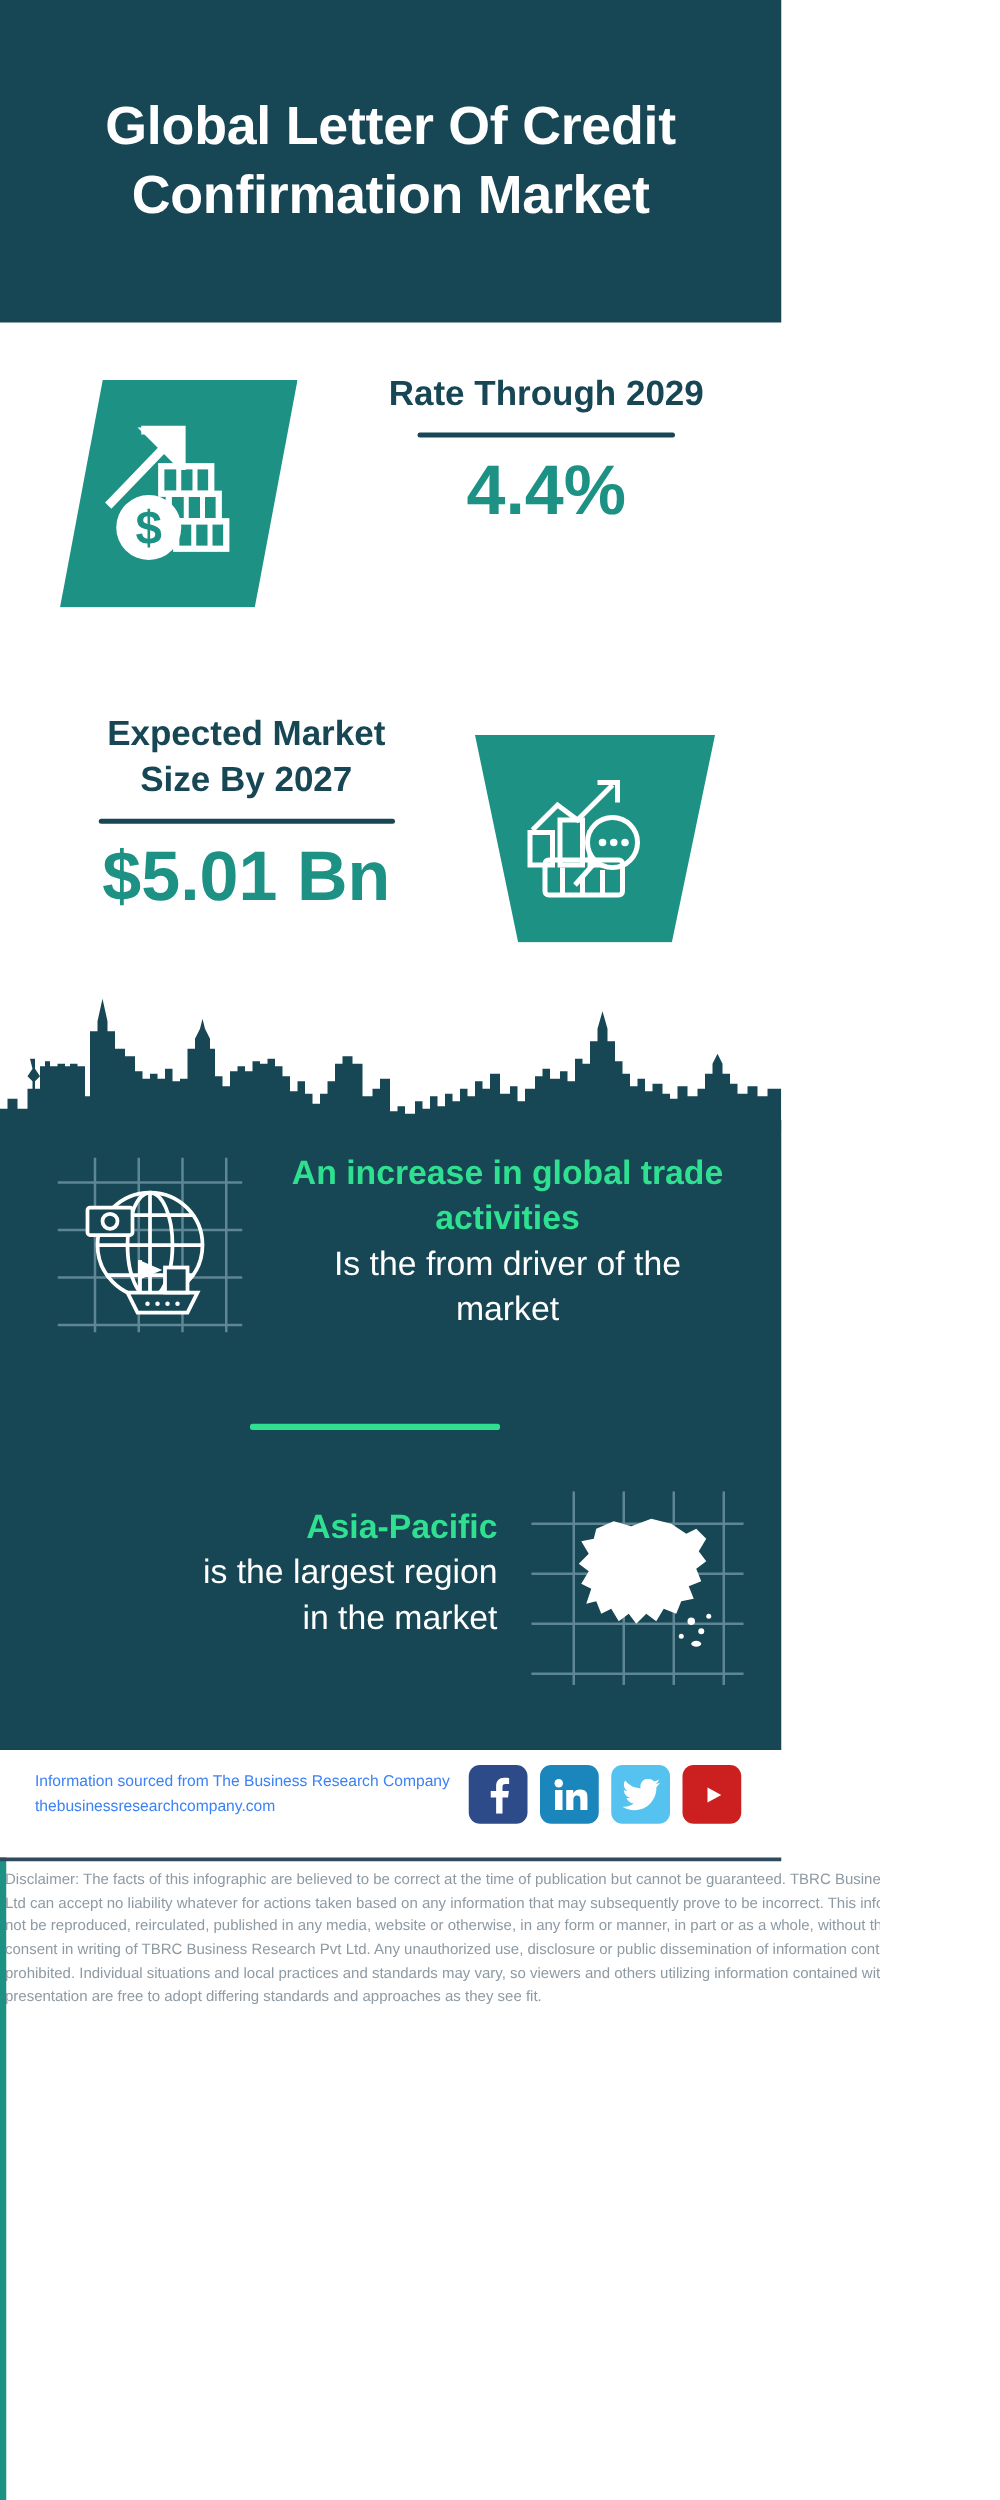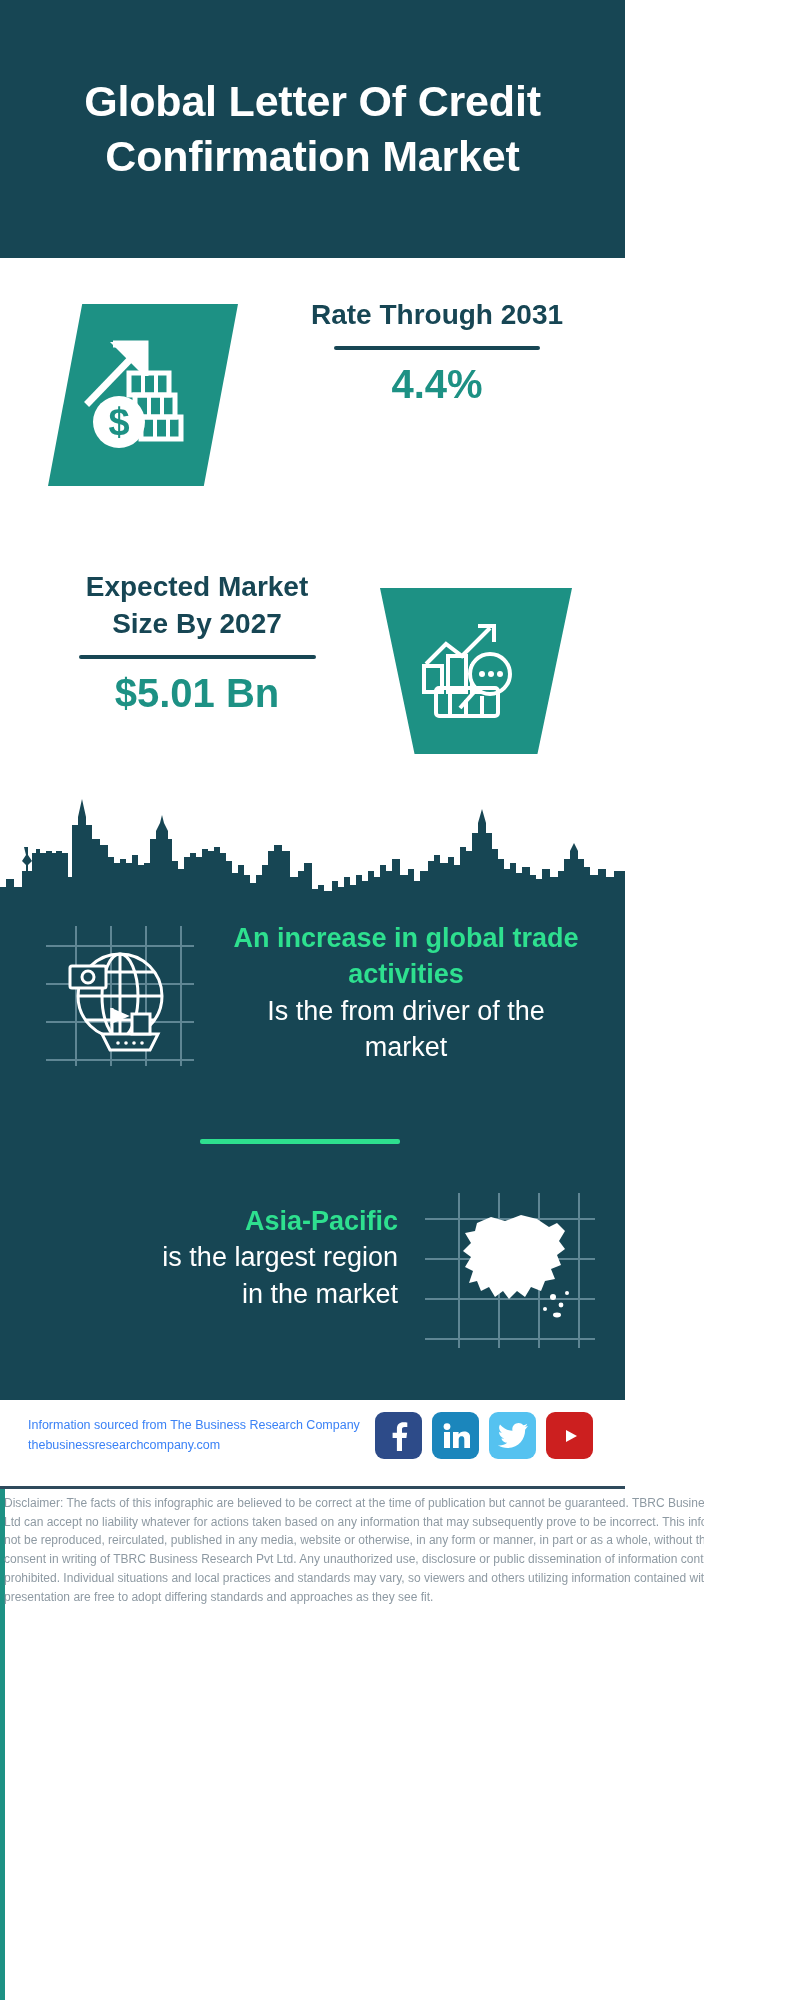--- a/index.html
+++ b/index.html
@@ -19,21 +19,21 @@
   
   .par { position:absolute; background:#1d9184; }
   .par.right-lean { clip-path: polygon(18% 0, 100% 0, 82% 100%, 0% 100%); }
   .par.left-lean  { clip-path: polygon(0 0, 100% 0, 82% 100%, 18% 100%); }
   .par svg { position:absolute; left:50%; top:50%; transform:translate(-50%,-50%); }
 
   
   .stat-label { font-size:28px; font-weight:bold; color:#174654; line-height:1.33;
                 text-align:center; }
   .rule { height:4px; background:#174654; border-radius:2px; margin:13px auto; }
-  .stat-value { font-size:40px; font-weight:bold; color:#1d9184; text-align:center;
+  .stat-value { font-size:56px; font-weight:bold; color:#1d9184; text-align:center;
                 line-height:1.05; }
 
   #stat1 { position:absolute; left:278px; top:296px; width:318px; }
   #stat1 .rule { width:206px; }
   #stat2 { position:absolute; left:32px; top:568px; width:330px; }
   #stat2 .rule { width:237px; }
 
   #badge1 { left:48px; top:304px; width:190px; height:182px; }
   #badge2 { left:380px; top:588px; width:192px; height:166px; }
 
@@ -99,21 +99,21 @@
         <line x1="72" y1="81" x2="72" y2="103"></line>
         <line x1="85" y1="81" x2="85" y2="103"></line>
       </g>
       <circle cx="36" cy="86" r="26" fill="#ffffff"></circle>
       <text x="36" y="99" font-size="38" font-weight="bold" text-anchor="middle" fill="#1d9184" font-family="Liberation Sans, sans-serif">$</text>
     </svg>
   </div>
 
   <div id="stat1">
     <div class="stat-label">
-      <div>Rate Through 2031</div>
+      <div>Rate Through 2029</div>
     </div>
     <div class="rule"></div>
     <div class="stat-value">4.4%</div>
   </div>
 
   <div id="stat2">
     <div class="stat-label">
       <div>Expected Market</div>
       <div>Size By 2027</div>
     </div>

